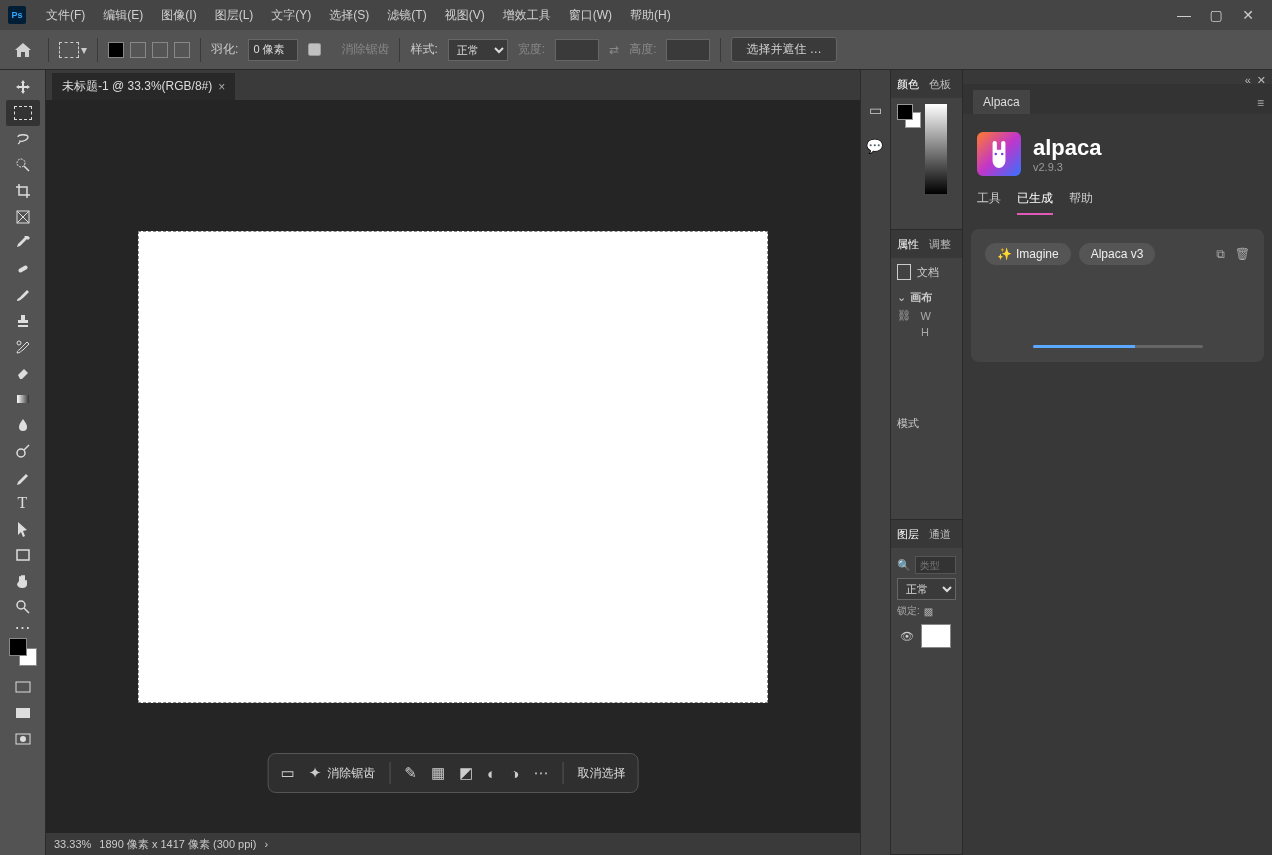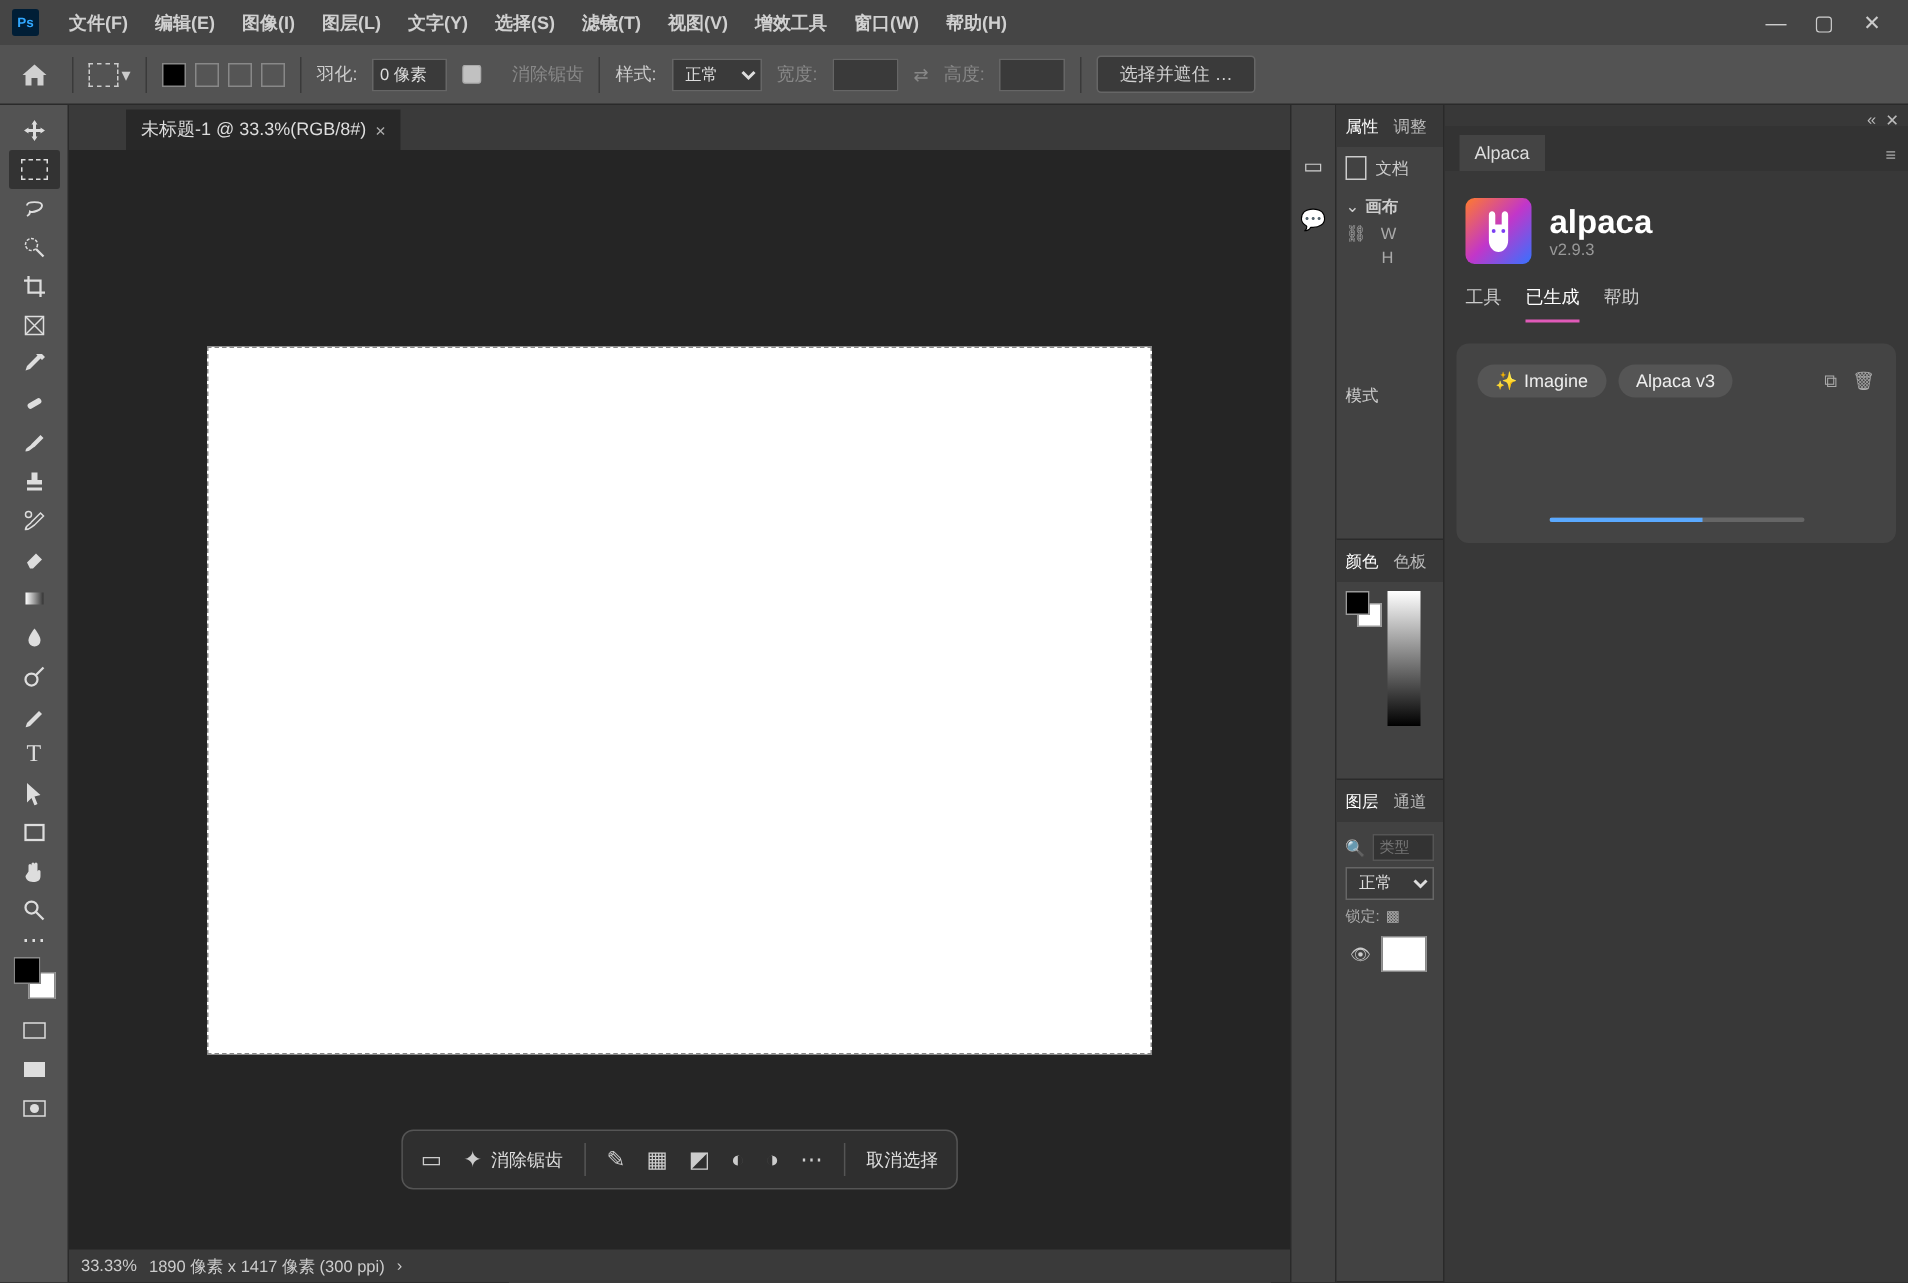--- a/index.html
+++ b/index.html
@@ -1,21 +1,21 @@
 <!DOCTYPE html>
 <html><head>
 <meta charset="utf-8">
 <style>
 * { margin: 0; padding: 0; box-sizing: border-box; font-family: "Microsoft YaHei", Arial, sans-serif; }
 body { width: 1272px; height: 855px; background: #323232; color: #d0d0d0; font-size: 12px; overflow: hidden; position: relative; }
 
 
 .menubar { height: 30px; background: #454545; display: flex; align-items: center; padding-left: 8px; gap: 2px; position: relative; }
 .ps-logo { width: 18px; height: 18px; background: #001e36; color: #31a8ff; font-weight: bold; font-size: 9px; display: flex; align-items: center; justify-content: center; border-radius: 2px; margin-right: 10px; }
-.menu-item { padding: 4px 8px; cursor: pointer; font-weight: bold; }
+.menu-item { padding: 4px 8px; cursor: pointer; }
 .win-controls { position: absolute; right: 8px; top: 0; height: 30px; display: flex; align-items: center; gap: 0; }
 .win-btn { width: 32px; height: 18px; display: flex; align-items: center; justify-content: center; cursor: pointer; color: #ccc; font-size: 14px; }
 
 
 .options-bar { height: 40px; background: #535353; border-bottom: 1px solid #2a2a2a; display: flex; align-items: center; padding: 0 8px; gap: 10px; }
 .home-btn { width: 30px; height: 28px; display: flex; align-items: center; justify-content: center; cursor: pointer; }
 .opt-sep { width: 1px; height: 24px; background: #3a3a3a; }
 .opt-swatch { width: 16px; height: 16px; border: 1px solid #888; }
 .opt-label { color: #ccc; font-size: 12px; }
 .opt-input { width: 50px; height: 22px; background: #3a3a3a; border: 1px solid #666; color: #ddd; padding: 0 4px; font-size: 11px; }
@@ -31,21 +31,21 @@
 .tool { width: 34px; height: 26px; display: flex; align-items: center; justify-content: center; cursor: pointer; color: #ddd; font-size: 16px; border-radius: 2px; margin-bottom: 0; }
 .tool.active { background: #333; }
 .tool-spacer { height: 8px; }
 .fgbg { position: relative; width: 28px; height: 28px; margin-top: 4px; }
 .fgbg .bg { position: absolute; right: 0; bottom: 0; width: 18px; height: 18px; background: #fff; border: 1px solid #888; }
 .fgbg .fg { position: absolute; left: 0; top: 0; width: 18px; height: 18px; background: #000; border: 1px solid #888; }
 
 
 .doc-area { flex: 1; display: flex; flex-direction: column; background: #252525; position: relative; }
 .doc-tabs { height: 30px; background: #3a3a3a; display: flex; align-items: flex-end; padding-left: 6px; }
-.doc-tab { padding: 5px 10px; background: #282828; color: #ddd; font-size: 12px; display: flex; align-items: center; gap: 6px; margin-left: 32px; }
+.doc-tab { padding: 5px 10px; background: #282828; color: #ddd; font-size: 12px; display: flex; align-items: center; gap: 6px; }
 .doc-tab-close { cursor: pointer; color: #aaa; }
 .canvas-wrap { flex: 1; position: relative; display: flex; align-items: center; justify-content: center; overflow: hidden; }
 .canvas { width: 630px; height: 472px; background: #fff; border: 1px dashed #888; }
 .context-bar { position: absolute; bottom: 40px; left: 50%; transform: translateX(-50%); height: 40px; background: #2f2f2f; border: 1px solid #555; border-radius: 8px; display: flex; align-items: center; padding: 0 12px; gap: 14px; }
 .ctx-btn { display: flex; align-items: center; gap: 6px; cursor: pointer; color: #ddd; font-size: 12px; }
 .ctx-icon { color: #ccc; font-size: 15px; }
 
 
 .status-bar { height: 22px; background: #3a3a3a; display: flex; align-items: center; padding: 0 8px; font-size: 11px; color: #ccc; gap: 8px; }
 
@@ -332,60 +332,60 @@
     </div>
   </div>
 
   <div class="dock-col">
     <div class="dock-icon">▭</div>
     <div class="dock-icon">💬</div>
   </div>
 
   <div class="panels">
 
-    <div class="panel" style="height:290px;">
-      <div class="panel-tabs">
-        <span class="panel-tab active">属性</span>
-        <span class="panel-tab">调整</span>
-      </div>
-      <div class="panel-body">
-        <div style="display:flex;align-items:center;gap:6px;margin-bottom:10px;">
-          <span style="display:inline-block;width:14px;height:16px;border:1px solid #ccc;"></span>
-          <span>文档</span>
-        </div>
-        <div class="collapse-header">
-          <span>⌄</span>
-          <b>画布</b>
-        </div>
-        <div class="prop-row">
-          <span style="color:#aaa;">⛓</span>
-          <span class="prop-label">W</span>
-        </div>
-        <div class="prop-row">
-          <span style="width:12px;"></span>
-          <span class="prop-label">H</span>
-        </div>
-        <div style="height:70px;"></div>
-        <div class="prop-row">
-            <span>模式</span>
-          </div>
-      </div>
-    </div>
-
     <div class="panel" style="height:160px;">
       <div class="panel-tabs">
         <span class="panel-tab active">颜色</span>
         <span class="panel-tab">色板</span>
       </div>
       <div class="panel-body color-swatch">
         <div class="mini-fgbg">
             <div class="b"></div>
             <div class="f"></div>
           </div>
         <div class="gradient-strip"></div>
+      </div>
+    </div>
+
+    <div class="panel" style="height:290px;">
+      <div class="panel-tabs">
+        <span class="panel-tab active">属性</span>
+        <span class="panel-tab">调整</span>
+      </div>
+      <div class="panel-body">
+        <div style="display:flex;align-items:center;gap:6px;margin-bottom:10px;">
+          <span style="display:inline-block;width:14px;height:16px;border:1px solid #ccc;"></span>
+          <span>文档</span>
+        </div>
+        <div class="collapse-header">
+          <span>⌄</span>
+          <b>画布</b>
+        </div>
+        <div class="prop-row">
+          <span style="color:#aaa;">⛓</span>
+          <span class="prop-label">W</span>
+        </div>
+        <div class="prop-row">
+          <span style="width:12px;"></span>
+          <span class="prop-label">H</span>
+        </div>
+        <div style="height:70px;"></div>
+        <div class="prop-row">
+            <span>模式</span>
+          </div>
       </div>
     </div>
 
     <div class="panel" style="flex:1;">
       <div class="panel-tabs">
         <span class="panel-tab active">图层</span>
         <span class="panel-tab">通道</span>
       </div>
       <div class="panel-body layers-body">
         <div class="layer-search">

